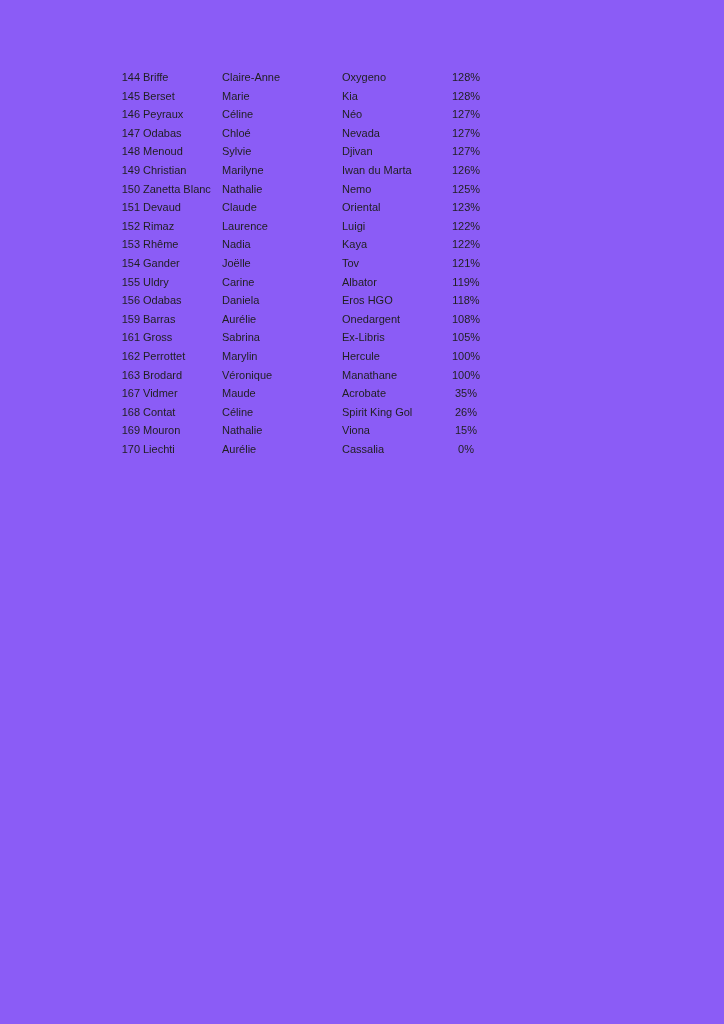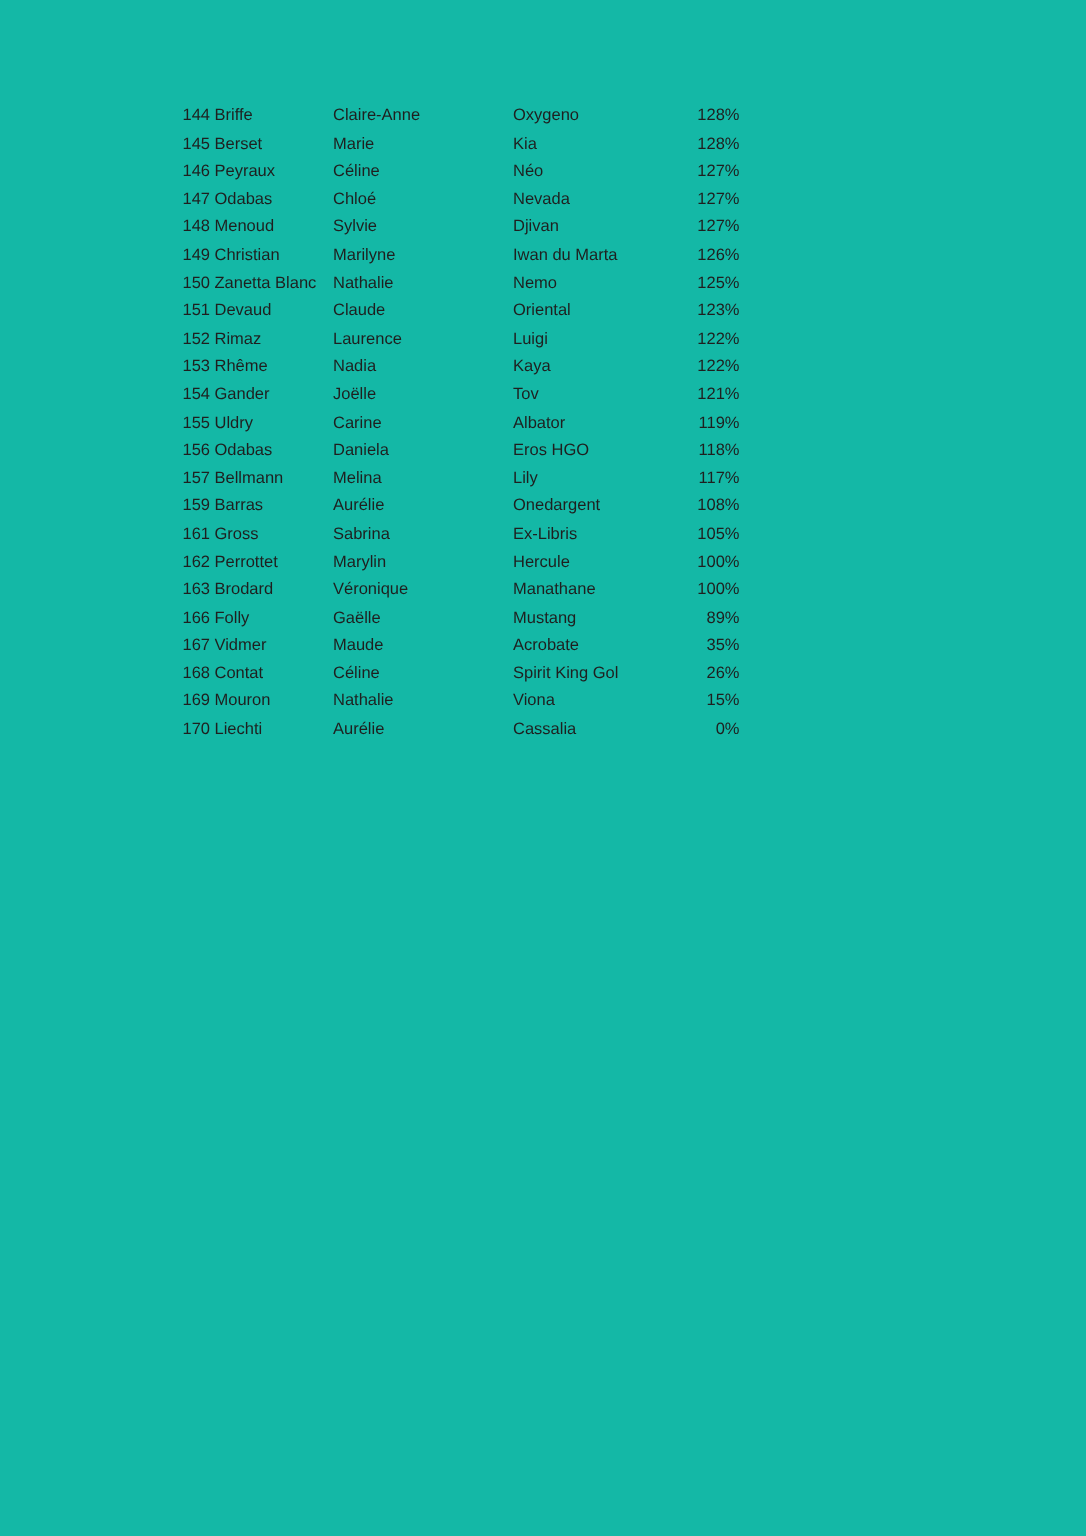--- a/index.html
+++ b/index.html
@@ -4,21 +4,21 @@
 <style>
   html, body {
     margin: 0;
     padding: 0;
     background: #ffffff;
   }
   .sheet {
     position: relative;
     width: 724px;
     height: 1024px;
-    background: #14b8a6;
+    background: #8b5cf6;
     overflow: hidden;
     font-family: "Liberation Sans", sans-serif;
     color: #1f1f1f;
   }
   .results-table {
     position: absolute;
     left: 114px;
     top: 68px;
   }
   .row {
@@ -43,21 +43,21 @@
   }
   .c-first {
     width: 79px;
   }
   .c-horse {
     width: 97px;
     margin-left: 41px;
   }
   .c-pct {
     width: 54px;
-    text-align: right;
+    text-align: center;
   }
 </style>
 </head>
 <body>
 
 <div class="sheet">
   <div class="results-table" id="results-table">
       <div class="row">
         <div class="cell c-num">144</div>
         <div class="cell c-last">Briffe</div>
@@ -143,27 +143,20 @@
         <div class="cell c-pct">119%</div>
       </div>
       <div class="row">
         <div class="cell c-num">156</div>
         <div class="cell c-last">Odabas</div>
         <div class="cell c-first">Daniela</div>
         <div class="cell c-horse">Eros HGO</div>
         <div class="cell c-pct">118%</div>
       </div>
       <div class="row">
-        <div class="cell c-num">157</div>
-        <div class="cell c-last">Bellmann</div>
-        <div class="cell c-first">Melina</div>
-        <div class="cell c-horse">Lily</div>
-        <div class="cell c-pct">117%</div>
-      </div>
-      <div class="row">
         <div class="cell c-num">159</div>
         <div class="cell c-last">Barras</div>
         <div class="cell c-first">Aurélie</div>
         <div class="cell c-horse">Onedargent</div>
         <div class="cell c-pct">108%</div>
       </div>
       <div class="row">
         <div class="cell c-num">161</div>
         <div class="cell c-last">Gross</div>
         <div class="cell c-first">Sabrina</div>
@@ -178,27 +171,20 @@
         <div class="cell c-pct">100%</div>
       </div>
       <div class="row">
         <div class="cell c-num">163</div>
         <div class="cell c-last">Brodard</div>
         <div class="cell c-first">Véronique</div>
         <div class="cell c-horse">Manathane</div>
         <div class="cell c-pct">100%</div>
       </div>
       <div class="row">
-        <div class="cell c-num">166</div>
-        <div class="cell c-last">Folly</div>
-        <div class="cell c-first">Gaëlle</div>
-        <div class="cell c-horse">Mustang</div>
-        <div class="cell c-pct">89%</div>
-      </div>
-      <div class="row">
         <div class="cell c-num">167</div>
         <div class="cell c-last">Vidmer</div>
         <div class="cell c-first">Maude</div>
         <div class="cell c-horse">Acrobate</div>
         <div class="cell c-pct">35%</div>
       </div>
       <div class="row">
         <div class="cell c-num">168</div>
         <div class="cell c-last">Contat</div>
         <div class="cell c-first">Céline</div>

